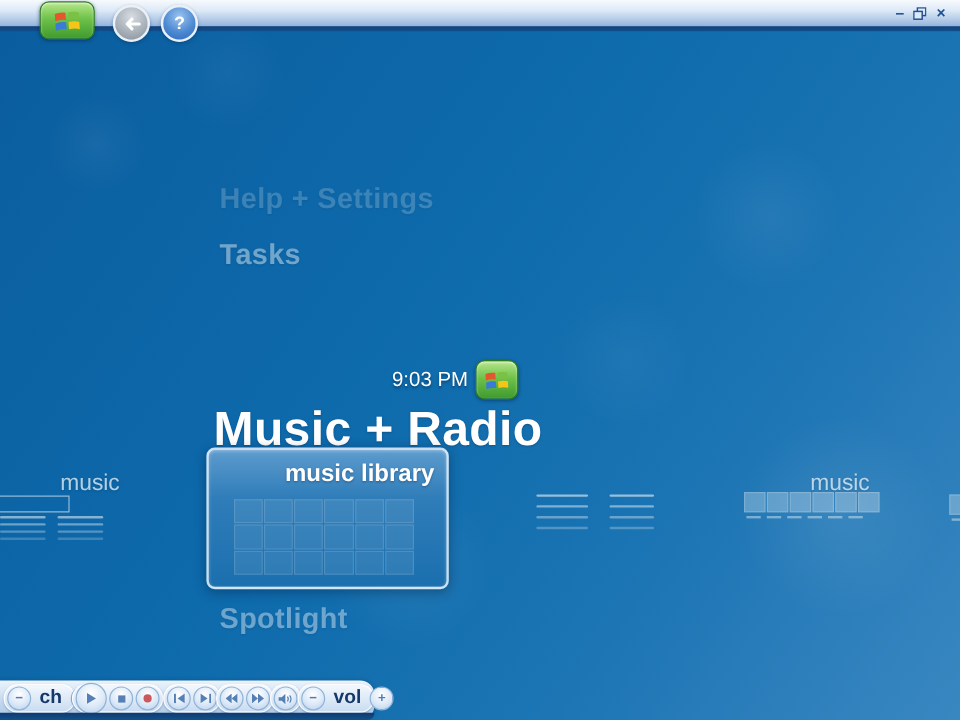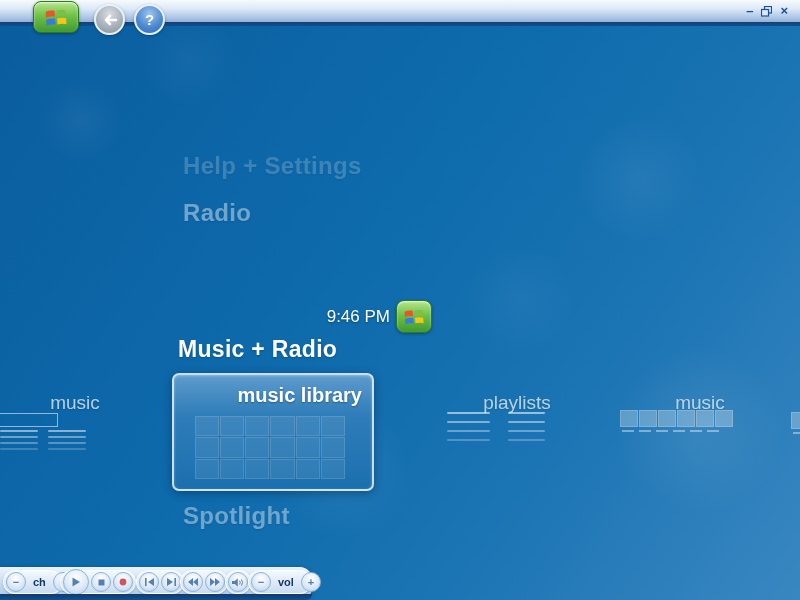--- a/index.html
+++ b/index.html
@@ -40,21 +40,21 @@
     background:linear-gradient(180deg,#b8e68b 0%,#6fc24a 45%,#3f9a2e 100%);
     border:1px solid #2c7a1f;box-shadow:0 1px 3px rgba(0,30,60,.45), inset 0 1px 2px rgba(255,255,255,.7);
     display:flex;align-items:center;justify-content:center;cursor:pointer;}
   
   .menu-item{position:absolute;left:183px;font-size:24px;font-weight:600;letter-spacing:.3px;
     color:#d4e4f2;cursor:pointer;text-shadow:0 1px 2px rgba(0,30,60,.3);white-space:nowrap;}
   .m0{top:152px;opacity:.32;color:#9fc0da;}
   .m1{top:199px;opacity:.5;}
   .m2{top:246px;opacity:.68;}
   .m3{top:293px;opacity:.74;}
-  .m4{top:336px;left:178px;font-size:23px;color:#ffffff;opacity:1;}
+  .m4{top:336px;left:178px;font-size:40px;color:#ffffff;opacity:1;}
   .m5{top:502px;opacity:.48;}
   
   .sub-label{position:absolute;top:392px;width:110px;text-align:center;font-size:19px;
     color:#dcebf5;opacity:.8;cursor:pointer;text-shadow:0 1px 2px rgba(0,30,60,.3);white-space:nowrap;}
   .lbl-search{left:20px;}
   .lbl-playlists{left:462px;}
   .lbl-radio{left:645px;}
   
   .ml-box{position:absolute;left:172px;top:373px;width:198px;height:114px;border-radius:7px;
     border:2px solid rgba(230,242,252,.85);cursor:pointer;
@@ -82,21 +82,21 @@
   .tray-edge{position:absolute;left:0;bottom:0;width:100%;height:6px;border-radius:0 0 12px 0;
     background:linear-gradient(180deg,#123a6e,#10518c);}
   .capsule{position:absolute;top:3px;height:22px;border-radius:13px;display:flex;align-items:center;
     background:linear-gradient(180deg,#f3f8fd,#c9dcf1);border:1px solid rgba(255,255,255,.9);
     box-shadow:0 1px 2px rgba(20,60,120,.3);padding:0 2px;gap:2px;}
   .cbtn{width:18px;height:18px;border-radius:50%;flex:none;cursor:pointer;
     display:flex;align-items:center;justify-content:center;
     background:radial-gradient(circle at 50% 32%,#ffffff,#dce9f7 55%,#b6cfeb);
     border:1px solid #8fb2d8;color:#4f7cb8;font-weight:bold;font-size:11px;line-height:1;}
   .cbtn.big{width:24px;height:24px;}
-  .cap-label{font-size:11px;font-weight:bold;color:#15386b;padding:0 5px;}
+  .cap-label{font-size:16px;font-weight:bold;color:#15386b;padding:0 5px;}
   .g-ch{left:3px;width:54px;justify-content:space-between;}
   .g-play{left:60px;}
   .g-skip{left:136px;}
   .g-seek{left:180px;}
   .g-mute{left:225px;}
   .g-vol{left:248px;width:58px;justify-content:space-between;}
   svg{display:block;}
 </style>
 </head>
 <body>
@@ -135,36 +135,36 @@
     <span>–</span>
     <span>
       <svg width="11" height="11" viewBox="0 0 11 11">
         <rect x="3.5" y="0.5" width="7" height="6.5" fill="none" stroke="#1d4f91" stroke-width="1.2"></rect>
         <rect x="0.5" y="3.5" width="7" height="6.5" fill="#dce9f7" stroke="#1d4f91" stroke-width="1.2"></rect>
       </svg>
     </span>
     <span>×</span>
   </div>
 
-  <div class="clock-time">9:46 PM</div>
+  <div class="clock-time">9:03 PM</div>
   <div class="clock-logo">
     <span>
       <svg width="20" height="16" viewBox="0 0 22 17">
         <g transform="rotate(-4 11 8)">
           <path d="M1 2 Q5 0.5 10 1.5 L10 7.5 Q5 6.5 1 8 Z" fill="#e4572e"></path>
           <path d="M12 1.5 Q17 0.5 21 2 L21 8 Q17 6.5 12 7.5 Z" fill="#7bc143"></path>
           <path d="M1 10 Q5 8.5 10 9.5 L10 15.5 Q5 14.5 1 16 Z" fill="#3a7bd5"></path>
           <path d="M12 9.5 Q17 8.5 21 10 L21 16 Q17 14.5 12 15.5 Z" fill="#f5c518"></path>
         </g>
       </svg>
     </span>
   </div>
 
   <div class="menu-item m0">Help + Settings</div>
-  <div class="menu-item m1">Radio</div>
+  <div class="menu-item m1">Tasks</div>
   <div class="menu-item m4">Music + Radio</div>
   <div class="menu-item m5">Spotlight</div>
 
   <div class="sub-label lbl-search">music</div>
   <div class="search-box"></div>
   <div>
     <div class="thumb-line" style="left:0;top:430px;width:38px;opacity:.5;"></div>
     <div class="thumb-line" style="left:0;top:436px;width:38px;opacity:.4;"></div>
     <div class="thumb-line" style="left:0;top:442px;width:38px;opacity:.3;"></div>
     <div class="thumb-line" style="left:0;top:448px;width:38px;opacity:.2;"></div>
@@ -191,21 +191,20 @@
         <div></div>
       <div></div>
         <div></div>
         <div></div>
         <div></div>
         <div></div>
         <div></div>
     </div>
   </div>
 
-  <div class="sub-label lbl-playlists">playlists</div>
   <div>
     <div class="thumb-line" style="left:447px;top:412px;width:43px;opacity:.55;"></div>
     <div class="thumb-line" style="left:447px;top:421px;width:43px;opacity:.45;"></div>
     <div class="thumb-line" style="left:447px;top:430px;width:43px;opacity:.35;"></div>
     <div class="thumb-line" style="left:447px;top:439px;width:43px;opacity:.25;"></div>
     <div class="thumb-line" style="left:508px;top:412px;width:37px;opacity:.55;"></div>
     <div class="thumb-line" style="left:508px;top:421px;width:37px;opacity:.45;"></div>
     <div class="thumb-line" style="left:508px;top:430px;width:37px;opacity:.35;"></div>
     <div class="thumb-line" style="left:508px;top:439px;width:37px;opacity:.25;"></div>
   </div>

